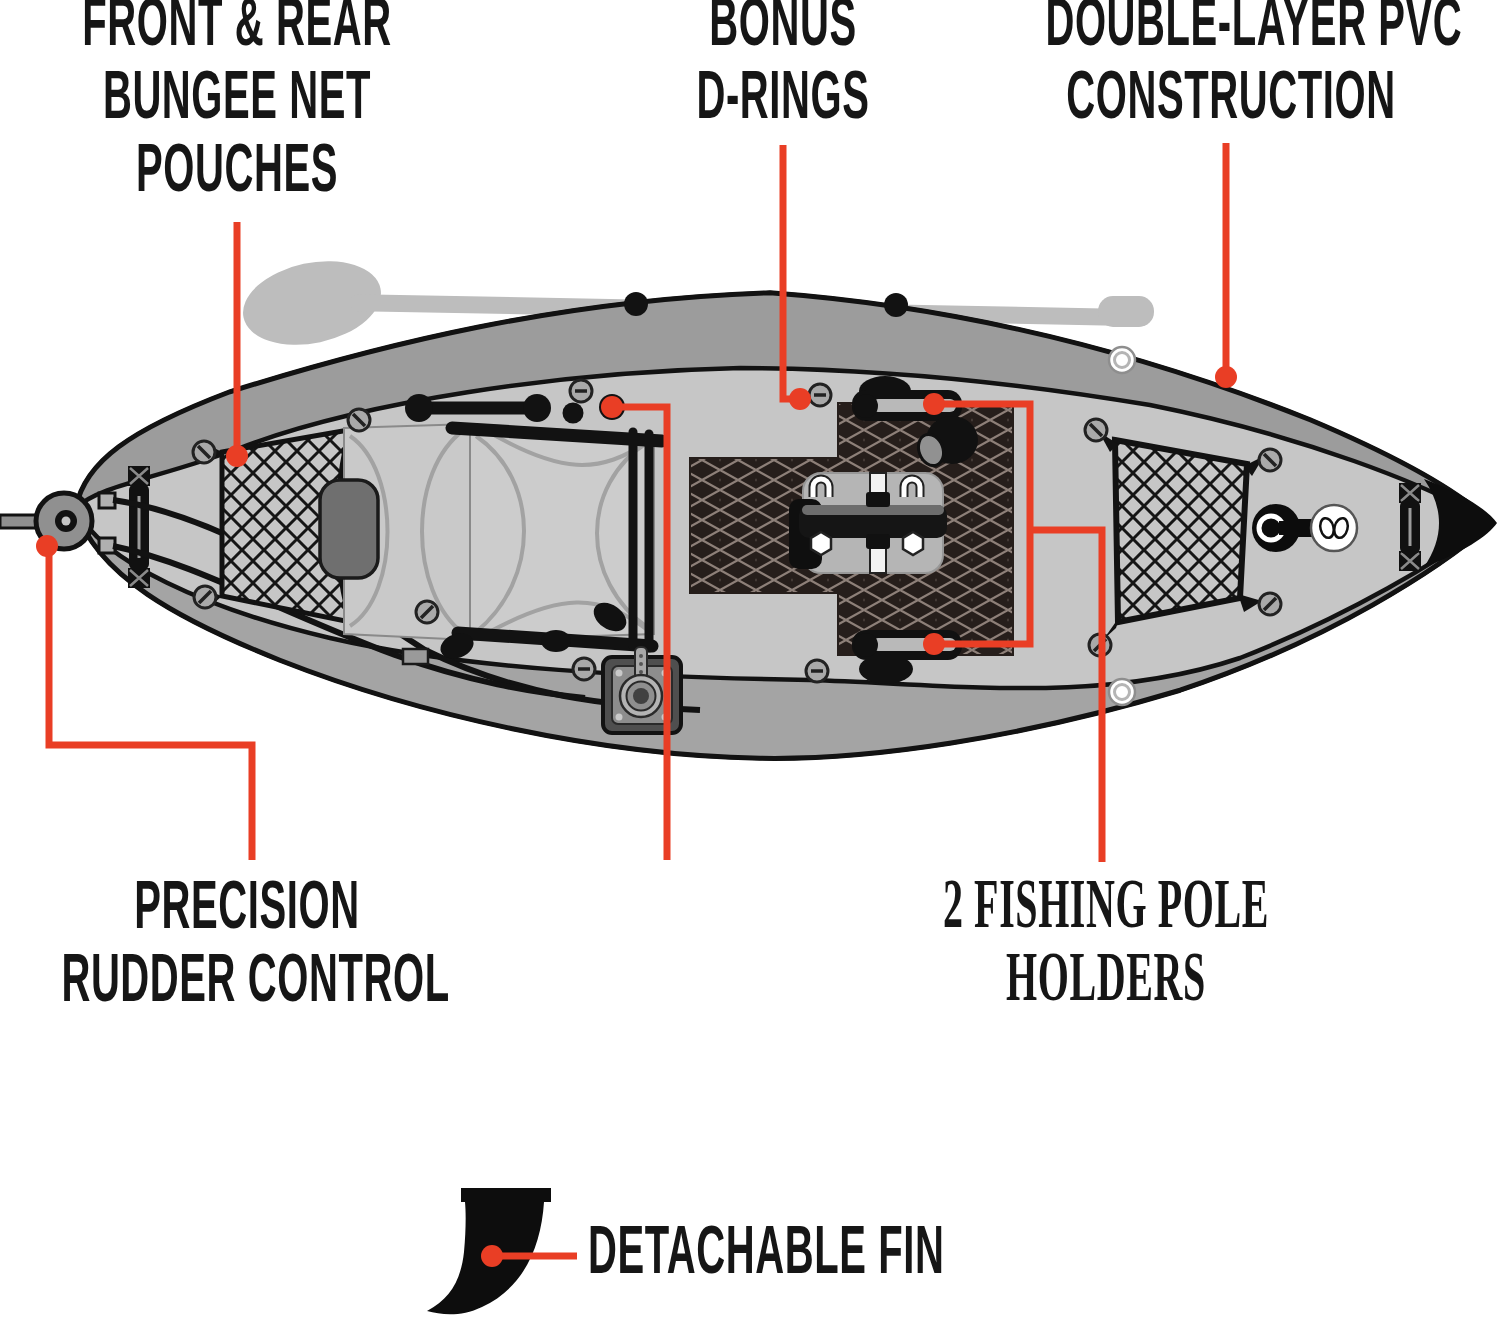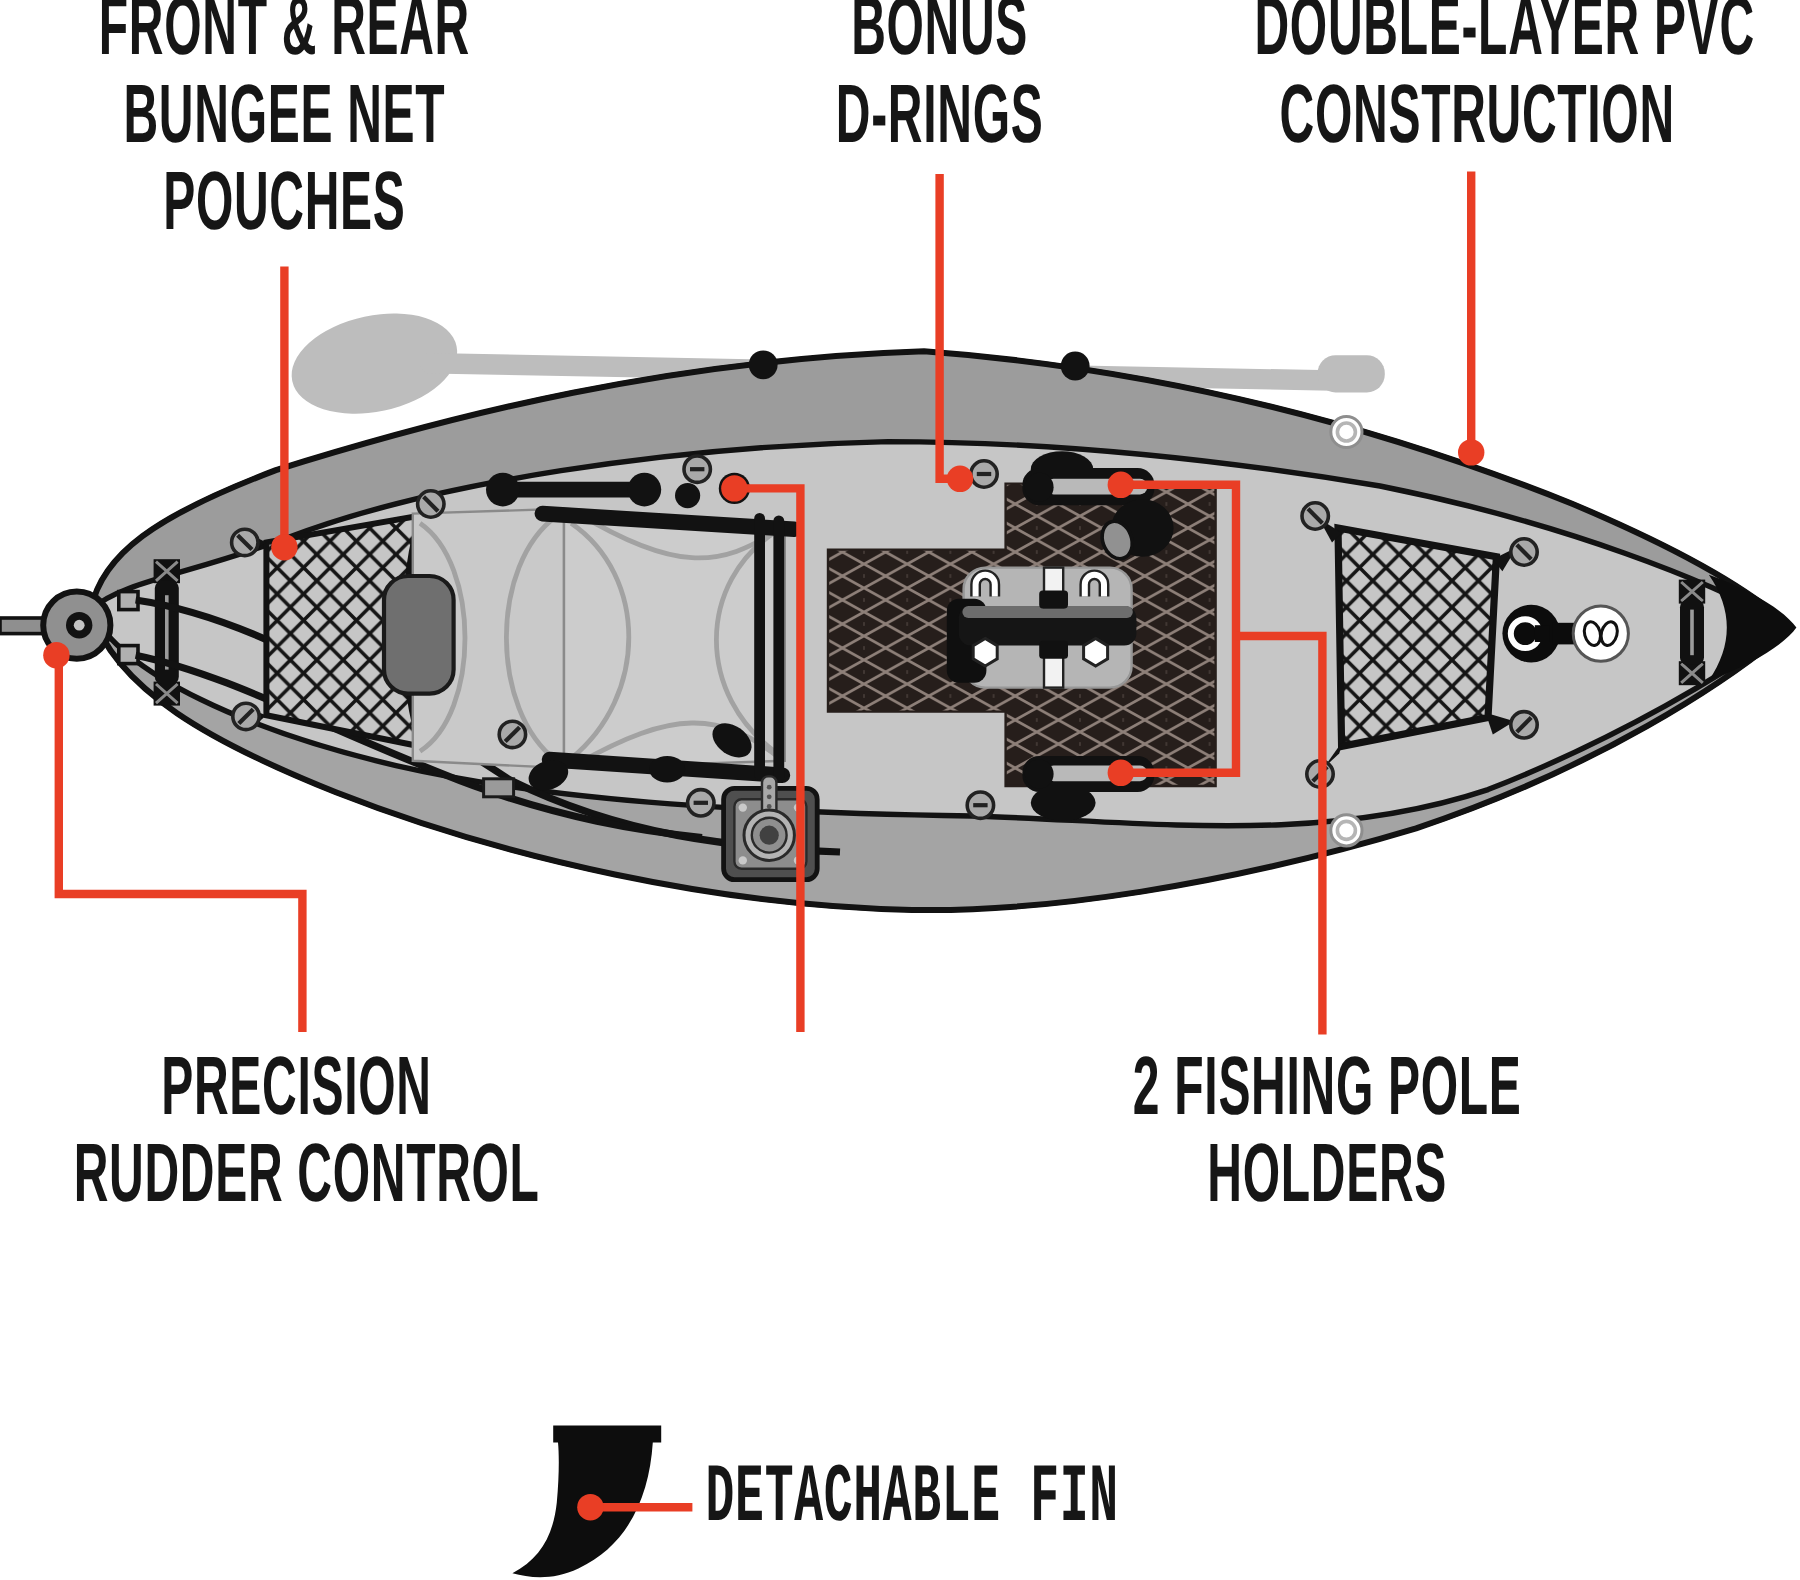--- a/index.html
+++ b/index.html
@@ -2,21 +2,21 @@
 <html><head>
 <meta charset="utf-8">
 <style>
   html,body{margin:0;padding:0;background:#ffffff;}
   .stage{position:relative;width:1500px;height:1317px;background:#fff;overflow:hidden;
          font-family:"Liberation Sans","DejaVu Sans",sans-serif;padding-left:16px;}
   .stage svg{position:absolute;left:0;top:0;}
   .callout-label{position:absolute;width:640px;text-align:center;color:#161616;
       font-weight:bold;font-size:69px;line-height:73px;}
   .callout-label .ln{display:block;transform:scaleX(0.58);letter-spacing:1px;white-space:nowrap;}
-  .callout-label.left{text-align:left;font-family:Liberation Mono, monospace;}
+  .callout-label.left{text-align:left;}
   .callout-label.left .ln{transform-origin:left center;}
 </style>
 </head>
 <body>
 
 <div class="stage">
 
 <svg width="1500" height="1317" viewBox="0 0 1500 1317">
   <defs>
     <pattern id="net" width="22" height="22" patternUnits="userSpaceOnUse">
@@ -305,21 +305,21 @@
     <span class="ln">DOUBLE-LAYER PVC</span>
     <span class="ln">CONSTRUCTION</span>
   </div>
 
   <div class="callout-label" style="left:-73px;top:868px;">
     <span class="ln">PRECISION</span>
     <span class="ln">RUDDER CONTROL</span>
   </div>
 
 
-  <div class="callout-label" style="left:786px;top:868px;">
+  <div class="callout-label" style="left:786px;top:868px;font-family:Liberation Serif, serif;">
     <span class="ln">2 FISHING POLE</span>
     <span class="ln">HOLDERS</span>
   </div>
 
   <div class="callout-label left" style="left:588px;top:1213px;width:700px;">
     <span class="ln">DETACHABLE FIN</span>
   </div>
 
 </div>
 

